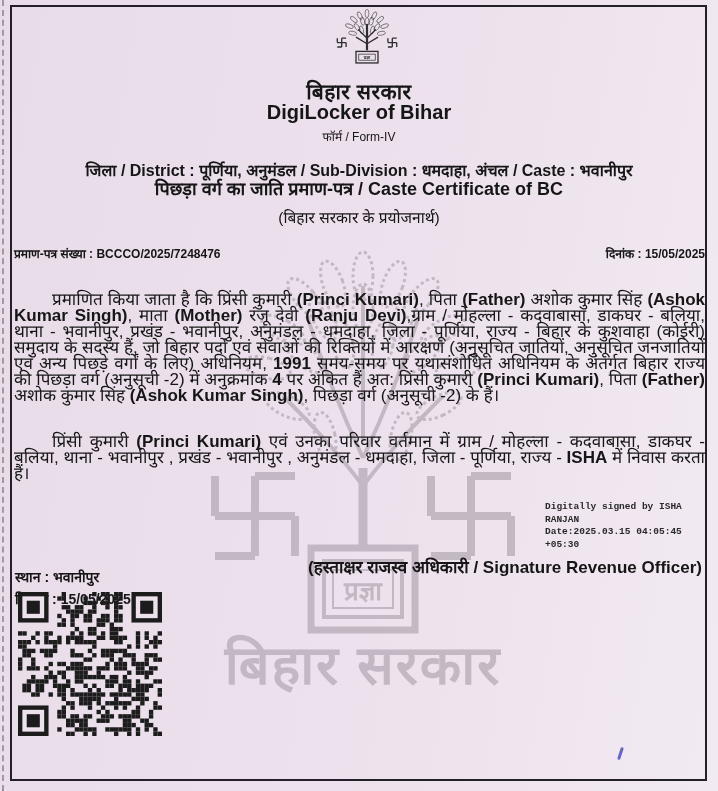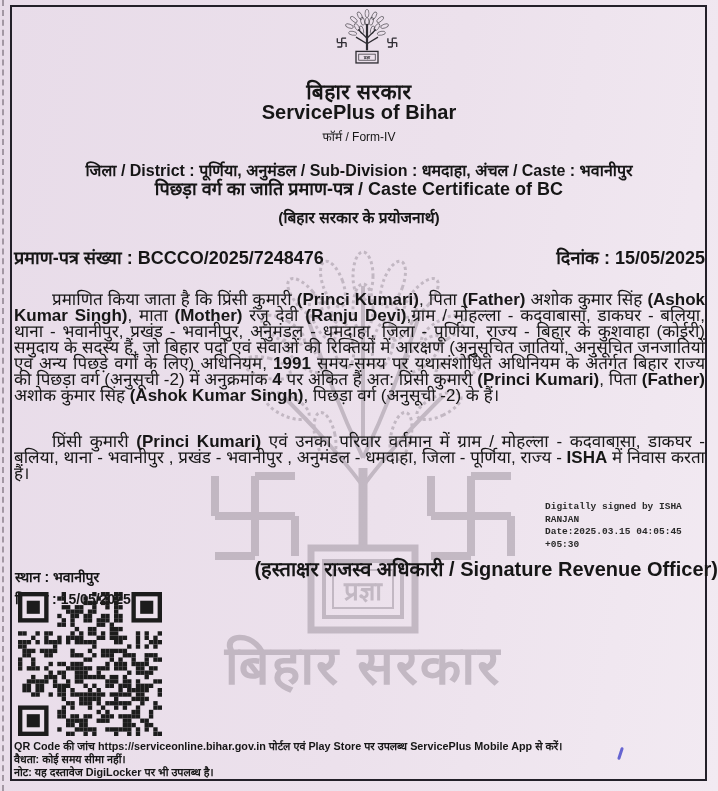--- a/index.html
+++ b/index.html
@@ -12,28 +12,28 @@
   .edge-dash{position:absolute;left:2px;top:0;height:100%;width:0;border-left:2px dashed #6a5f6a;opacity:.55;}
   .frame{position:absolute;left:10px;top:5px;width:693px;height:772px;border:2.5px solid #232029;}
   .center{text-align:center;}
   .hdr{position:absolute;left:14px;right:14px;}
   .emblem{position:absolute;left:334px;top:7px;width:66px;height:58px;}
   .t-hi{top:77px;font-size:21px;font-weight:600;letter-spacing:.5px;}
   .t-en{top:101px;font-size:20px;font-weight:700;}
   .t-form{top:128px;font-size:12px;font-weight:400;}
   .t-district{top:159px;font-size:16px;font-weight:700;}
   .t-caste{top:176px;font-size:18px;font-weight:700;}
-  .t-purpose{top:206px;font-size:15.5px;font-weight:700;}
-  .meta{position:absolute;top:245px;left:14px;right:13px;display:flex;justify-content:space-between;font-weight:700;font-size:18px;}
+  .t-purpose{top:206px;font-size:15.5px;font-weight:400;}
+  .meta{position:absolute;top:245px;left:14px;right:13px;display:flex;justify-content:space-between;font-weight:700;font-size:12px;}
   .para{position:absolute;left:14px;width:691px;text-align:justify;font-size:17px;line-height:16px;text-indent:38px;font-weight:500;z-index:2;}
   .para b{font-weight:700;}
   .p1{top:292px;}
   .p2{top:434px;}
   .digsig{position:absolute;left:545px;top:501px;font-size:9.5px;line-height:12.5px;font-weight:600;color:#2a2a2a;z-index:2;font-family:Liberation Mono, monospace;}
-  .officer{position:absolute;right:0;top:555px;font-size:20px;font-weight:700;z-index:2;}
+  .officer{position:absolute;right:16px;top:555px;font-size:17px;font-weight:700;z-index:2;}
   .placeblock{position:absolute;left:15px;top:546px;font-size:14px;font-weight:700;line-height:22px;z-index:2;margin-top:20px;}
   .qr{position:absolute;left:15px;top:592px;width:150px;height:144px;z-index:2;}
   .qr svg{width:100%;height:100%;fill:#1c1c1c;}
   .footer{position:absolute;left:14px;top:740px;width:620px;font-size:10.8px;font-weight:700;line-height:13.2px;z-index:2;}
   .watermark{position:absolute;left:182px;top:246px;width:362px;height:452px;opacity:.5;z-index:1;}
   .watermark *{stroke:#9a909b;fill:none;}
   .watermark text{fill:#9a909b;stroke:none;font-weight:700;}
   .emblem *{stroke:#2f2d33;fill:none;}
   .emblem .leaf{fill:#4a4750;stroke:none;}
   .emblem text{fill:#2f2d33;stroke:none;font-weight:700;}
@@ -110,21 +110,21 @@
     </g>
     <path d="M60 78 V30" stroke-width="4"></path>
     <path d="M14 56 V72 M6 64 H22 M14 56 H22 M22 64 V72 M14 72 H6 M6 64 V56" stroke-width="2.4"></path>
     <path d="M106 56 V72 M98 64 H114 M106 56 H114 M114 64 V72 M106 72 H98 M98 64 V56" stroke-width="2.4"></path>
     <rect x="40" y="80" width="40" height="21" stroke-width="2.4"></rect>
     <rect x="45" y="85" width="30" height="11" stroke-width="1.3"></rect>
     <text x="60" y="94" font-size="8" text-anchor="middle">प्रज्ञा</text>
   </svg>
 
   <div class="hdr center t-hi">बिहार सरकार</div>
-  <div class="hdr center t-en">ServicePlus of Bihar</div>
+  <div class="hdr center t-en">DigiLocker of Bihar</div>
   <div class="hdr center t-form">फॉर्म / Form-IV</div>
   <div class="hdr center t-district">जिला / District : पूर्णिया, अनुमंडल / Sub-Division : धमदाहा, अंचल / Caste : भवानीपुर</div>
   <div class="hdr center t-caste">पिछड़ा वर्ग का जाति प्रमाण-पत्र / Caste Certificate of BC</div>
   <div class="hdr center t-purpose">(बिहार सरकार के प्रयोजनार्थ)</div>
 
   <div class="meta">
     <div>
       <span>प्रमाण-पत्र संख्या :</span>
       <span>BCCCO/2025/7248476</span>
     </div>
@@ -559,20 +559,15 @@
         <rect x="8.97" y="8.97" width="13.45" height="13.45"></rect>
         <rect x="116.61" y="0.00" width="31.39" height="31.39"></rect>
         <rect fill="#ece1ec" x="121.09" y="4.48" width="22.42" height="22.42"></rect>
         <rect x="125.58" y="8.97" width="13.45" height="13.45"></rect>
         <rect x="0.00" y="116.61" width="31.39" height="31.39"></rect>
         <rect fill="#ece1ec" x="4.48" y="121.09" width="22.42" height="22.42"></rect>
         <rect x="8.97" y="125.58" width="13.45" height="13.45"></rect>
       </svg>
   </div>
 
-  <div class="footer">
-    <div>QR Code की जांच https://serviceonline.bihar.gov.in पोर्टल एवं Play Store पर उपलब्ध ServicePlus Mobile App से करें।</div>
-    <div>वैधता: कोई समय सीमा नहीं।</div>
-    <div>नोट: यह दस्तावेज DigiLocker पर भी उपलब्ध है।</div>
-  </div>
 
   <div class="penmark"></div>
 </div>
 
 </body></html>

